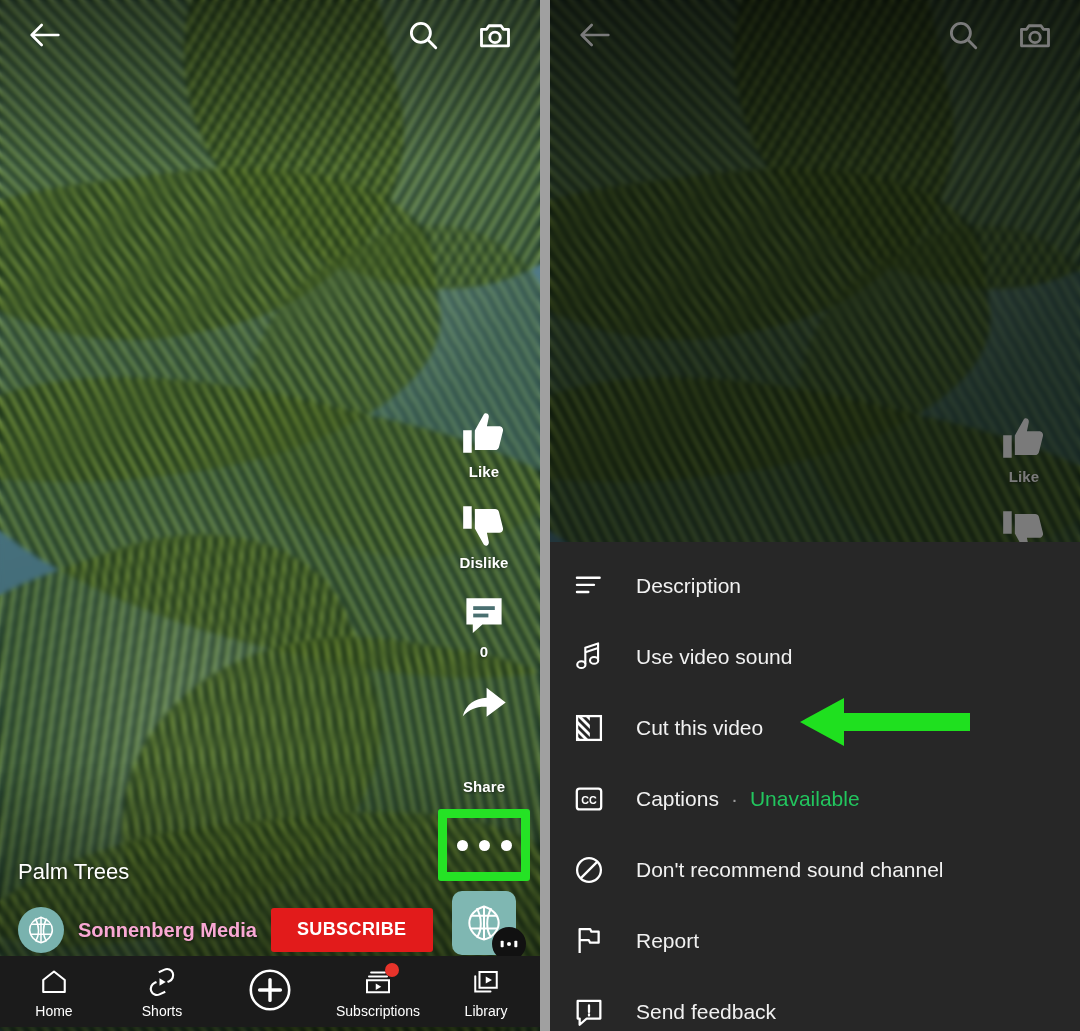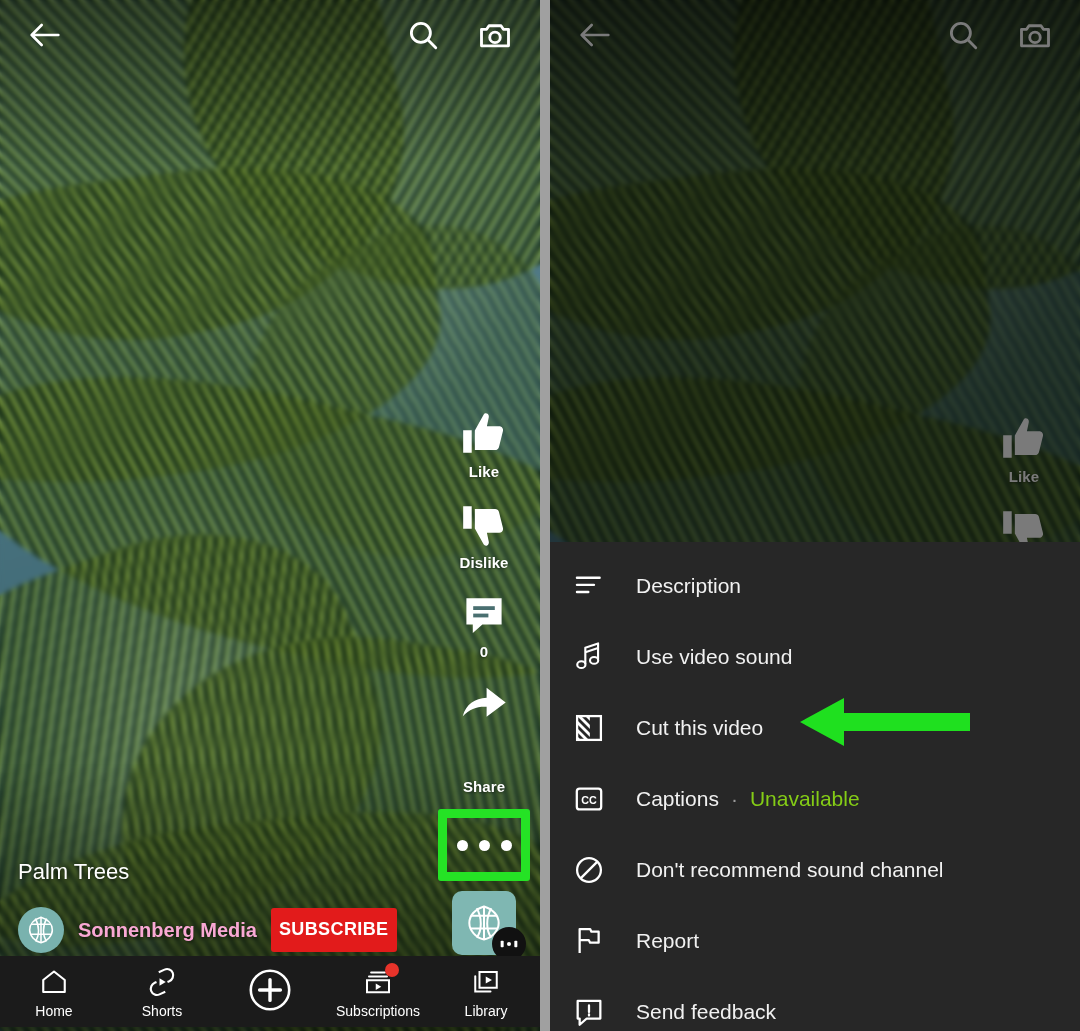--- a/index.html
+++ b/index.html
@@ -104,21 +104,21 @@
   .channel-row .avatar {
     width: 46px; height: 46px; border-radius: 50%; background: #79b2ae;
     display: flex; align-items: center; justify-content: center; flex: none;
   }
   .channel-row .cname {
     color: #f9a8d4; font-size: 20px; font-weight: 700; white-space: nowrap;
     text-shadow: 0 1px 4px rgba(0,0,0,.7);
   }
   .subscribe {
     background: var(--red, #e21b1b); color: #fff; font-size: 18px; font-weight: 700;
-    letter-spacing: .4px; border: none; border-radius: 3px; padding: 11px 8px 12px; cursor: pointer;
+    letter-spacing: .4px; border: none; border-radius: 3px; padding: 11px 26px 12px; cursor: pointer;
     font-family: "Liberation Sans", sans-serif;
   }
 
   
   .bottomnav {
     position: absolute; left: 0; right: 0; bottom: 4px; height: 71px;
     background: #1b1b1b; display: flex; align-items: center;
   }
   .nav-item { flex: 1; display: flex; flex-direction: column; align-items: center; justify-content: center; cursor: pointer; position: relative; }
   .nav-item .nglyph { height: 34px; display: flex; align-items: center; justify-content: center; position: relative; }
@@ -130,21 +130,21 @@
   .sheet {
     position: absolute; left: 0; right: 0; bottom: 0; top: 542px;
     background: #272727; padding-top: 8px;
   }
   .menu-item {
     display: flex; align-items: center; height: 71px; padding-left: 22px; cursor: pointer;
   }
   .menu-item .mi-icon { width: 64px; flex: none; display: flex; align-items: center; justify-content: flex-start; }
   .menu-item .mi-label { color: #f1f1f1; font-size: 21px; white-space: nowrap; }
   .menu-item .mi-dot { color: #9a9a9a; font-size: 21px; margin: 0 12px; }
-  .menu-item .mi-sub { color: #84cc16; font-size: 21px; }
+  .menu-item .mi-sub { color: #22c55e; font-size: 21px; }
 
   
   .arrow { position: absolute; left: 800px; top: 698px; pointer-events: none; }
 </style>
 </head>
 <body>
 
 <div class="screen">
 
   <div class="panel left">

